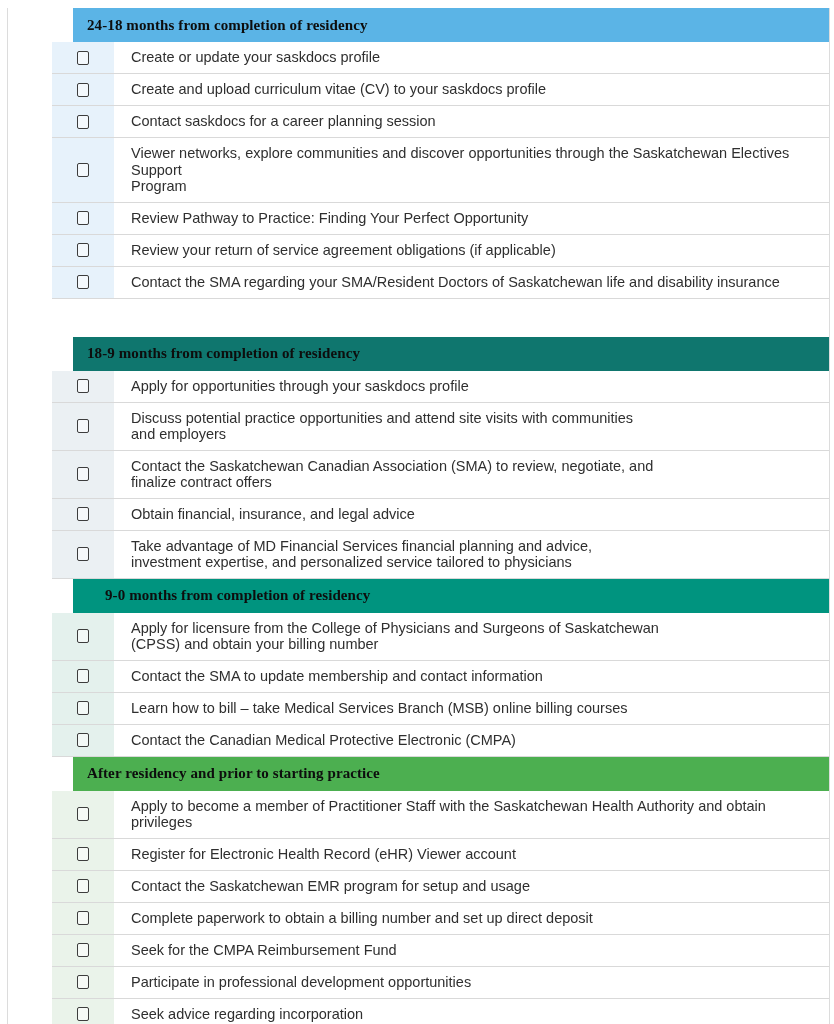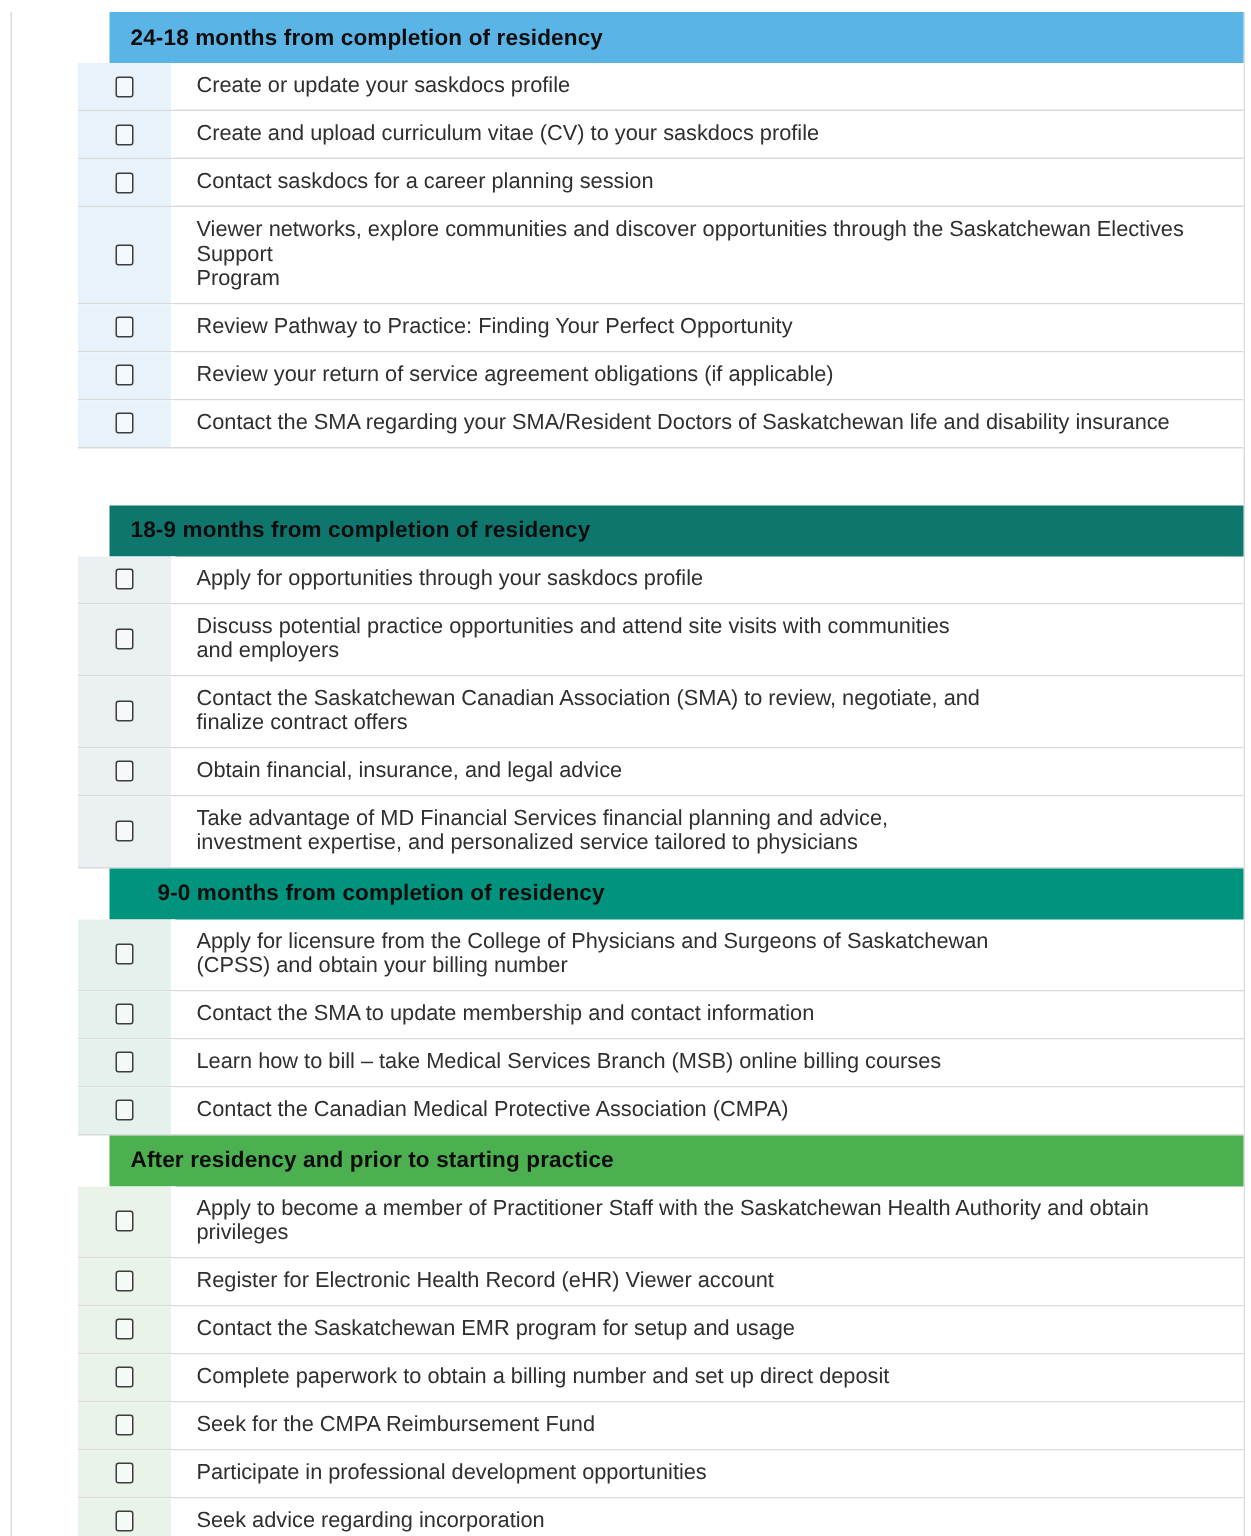--- a/index.html
+++ b/index.html
@@ -19,20 +19,21 @@
     left: 7px;
     top: 8px;
     width: 823px;
     border-left: 1px solid #dcdcdc;
     border-right: 1px solid #dcdcdc;
     box-sizing: border-box;
   }
   .section-header {
     display: flex;
     align-items: center;
+    font-family: Liberation Serif, serif;
   }
   .section-header .spacer-cell {
     flex: 0 0 62px;
     border-right: 3px solid #ffffff;
   }
   .section-header .title-cell {
     flex: 1;
     display: flex;
     align-items: center;
     min-height: 34px;
@@ -225,21 +226,21 @@
       </div>
       <div class="task-cell">
         <span>Learn how to bill – take Medical Services Branch (MSB) online billing courses</span>
       </div>
     </div>
     <div class="task-row">
       <div class="cb-cell" style="background: rgb(228, 241, 237);">
         <div class="checkbox" role="checkbox" aria-checked="false"></div>
       </div>
       <div class="task-cell">
-        <span>Contact the Canadian Medical Protective Association (CMPA)</span>
+        <span>Contact the Canadian Medical Protective Electronic (CMPA)</span>
       </div>
     </div>
     <div class="section-header">
       <div class="spacer-cell" style="background: rgb(76, 175, 80);"></div>
       <div class="title-cell" style="background: rgb(76, 175, 80);">
         <span>After residency and prior to starting practice</span>
       </div>
     </div>
     <div class="task-row">
       <div class="cb-cell" style="background: rgb(234, 243, 234);">

